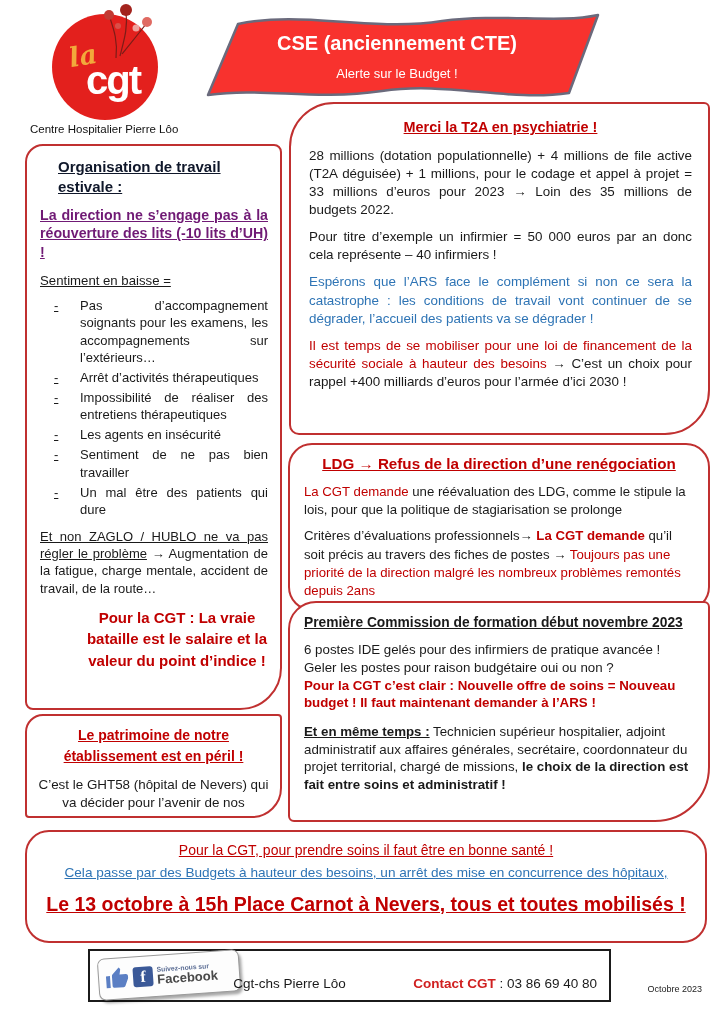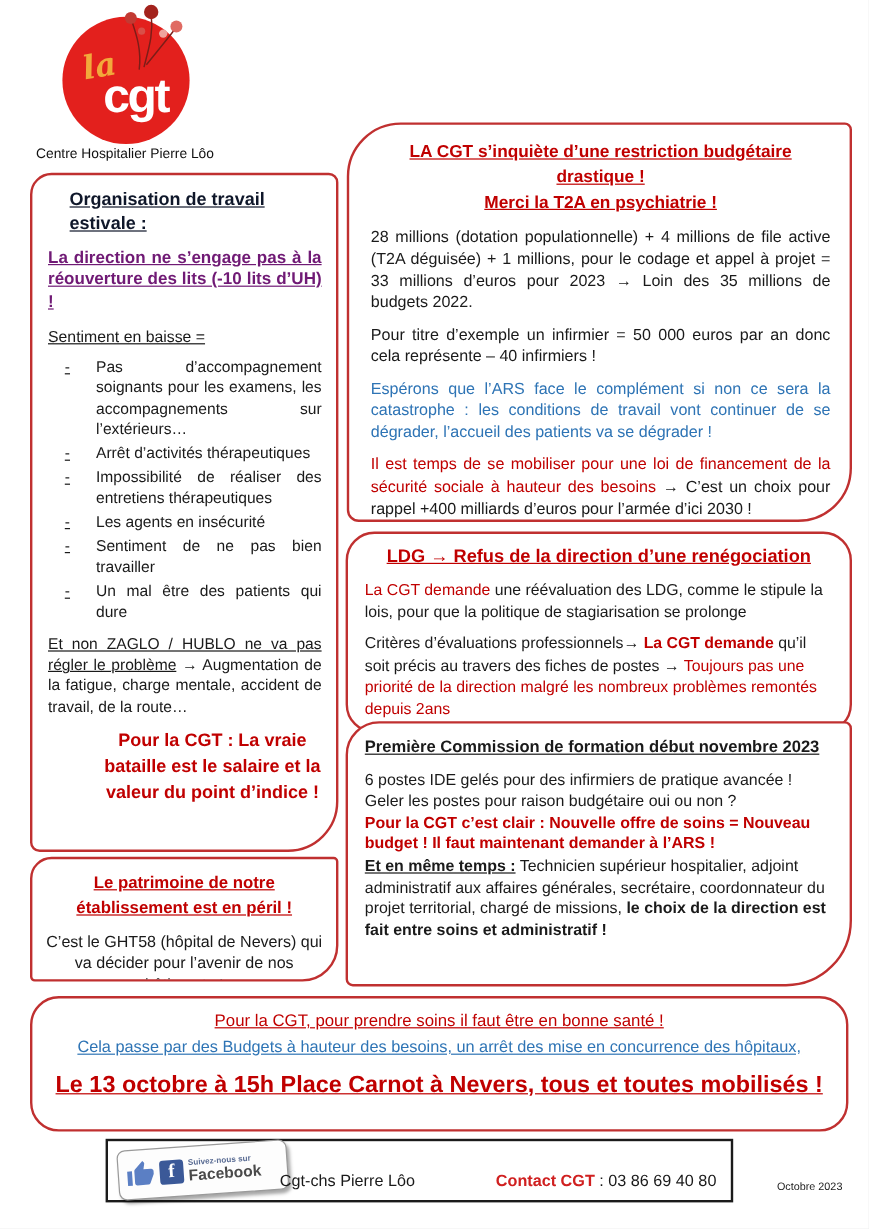--- a/index.html
+++ b/index.html
@@ -76,21 +76,21 @@
   
   .ldg-box{ left:288px; top:443px; width:422px; height:168px;
     border-radius:24px; padding:9px 14px; font-size:13.2px; line-height:1.38; }
   .ldg-box .ttl{ text-align:center; font-size:15.2px; font-weight:bold; color:#C00000; text-decoration:underline; }
   .ldg-box p{ margin-top:8px; }
   
   .commission-box{ left:288px; top:601px; width:422px; height:221px;
     border-radius:28px 6px 55px 6px; padding:11px 14px; font-size:13.3px; line-height:1.33; }
   .commission-box .ttl{ font-size:13.8px; font-weight:bold; text-decoration:underline; }
   .commission-box .lines{ margin-top:9px; }
-  .commission-box .p2{ margin-top:1px; }
+  .commission-box .p2{ margin-top:11px; }
   
   .mob-box{ left:25px; top:830px; width:682px; height:113px;
     border-radius:24px; padding:9px 18px; text-align:center; line-height:1.3; }
   .mob-box .l1{ font-size:14px; color:#C00000; text-decoration:underline; }
   .mob-box .l2,.mob-box .l3{ margin-top:5px; font-size:13.6px; color:#2E74B5; text-decoration:underline; }
   .mob-box .l4{ margin-top:10px; font-size:19.5px; font-weight:bold; color:#C00000; text-decoration:underline; }
   
   .footer-box{ position:absolute; left:88px; top:949px; width:523px; height:53px;
     border:2.5px solid #1b1b1b; background:#fff; }
   .fb-badge{ position:absolute; left:8px; top:3px; width:142px; height:42px;
@@ -125,23 +125,29 @@
       <path d="M26 52 C 34 42, 44 30, 50 22"></path>
     </g>
     <circle cx="13" cy="13" r="5" fill="#c23a33"></circle>
     <circle cx="30" cy="8" r="6" fill="#a3231d"></circle>
     <circle cx="51" cy="20" r="5" fill="#e06a62"></circle>
     <circle cx="40" cy="26" r="3.5" fill="#efa39e"></circle>
     <circle cx="22" cy="24" r="3" fill="#d94f48"></circle>
   </svg>
   <div class="org-name">Centre Hospitalier Pierre Lôo</div>
 
+  <div class="banner">
+    <svg width="400" height="94" viewBox="0 0 400 94">
+      <path d="M 36 16 C 100 2, 170 24, 240 13 C 300 5, 355 16, 396 7 L 367 85 C 305 94, 245 73, 180 83 C 110 93, 62 79, 6 87 Z" fill="#F8322E" stroke="#6A6A7C" stroke-width="2.5" stroke-linejoin="round"></path>
+    </svg>
+    <div class="banner-title">CSE (anciennement CTE)</div>
+    <div class="banner-sub">Alerte sur le Budget !</div>
+  </div>
 
   <section class="rbox budget-box">
-    <div class="ttl red u">LA CGT s’inquiète d’une restriction budgétaire drastique !</div>
     <div class="ttl red u">Merci la T2A en psychiatrie !</div>
     <p class="just">28 millions (dotation populationnelle) + 4 millions de file active (T2A déguisée) + 1 millions, pour le codage et appel à projet = 33 millions d’euros pour 2023 → Loin des 35 millions de budgets 2022.</p>
     <p class="just">Pour titre d’exemple un infirmier = 50 000 euros par an donc cela représente – 40 infirmiers !</p>
     <p class="just blue">Espérons que l’ARS face le complément si non ce sera la catastrophe : les conditions de travail vont continuer de se dégrader, l’accueil des patients va se dégrader !</p>
     <p class="just"><span class="red">Il est temps de se mobiliser pour une loi de financement de la sécurité sociale à hauteur des besoins </span><span>→ C’est un choix pour rappel +400 milliards d’euros pour l’armée d’ici 2030 !</span></p>
   </section>
 
   <section class="rbox left-box">
     <div class="ttl">Organisation de travail estivale :</div>
     <div class="sub1">La direction ne s’engage pas à la réouverture des lits (-10 lits d’UH) !</div>

